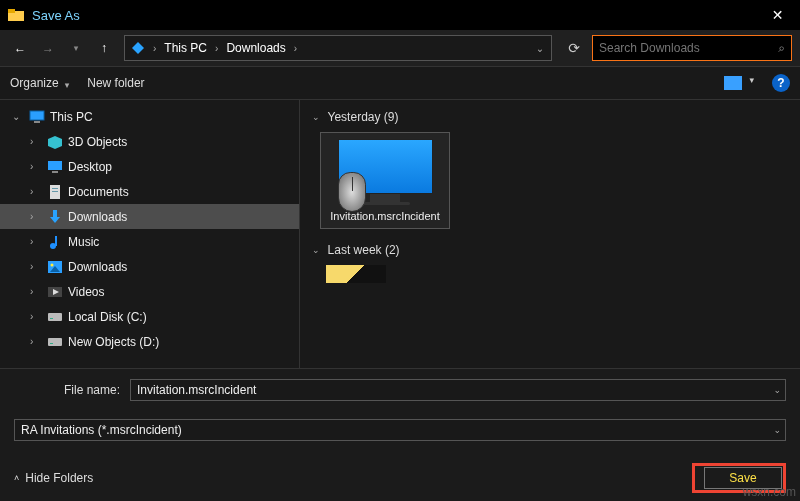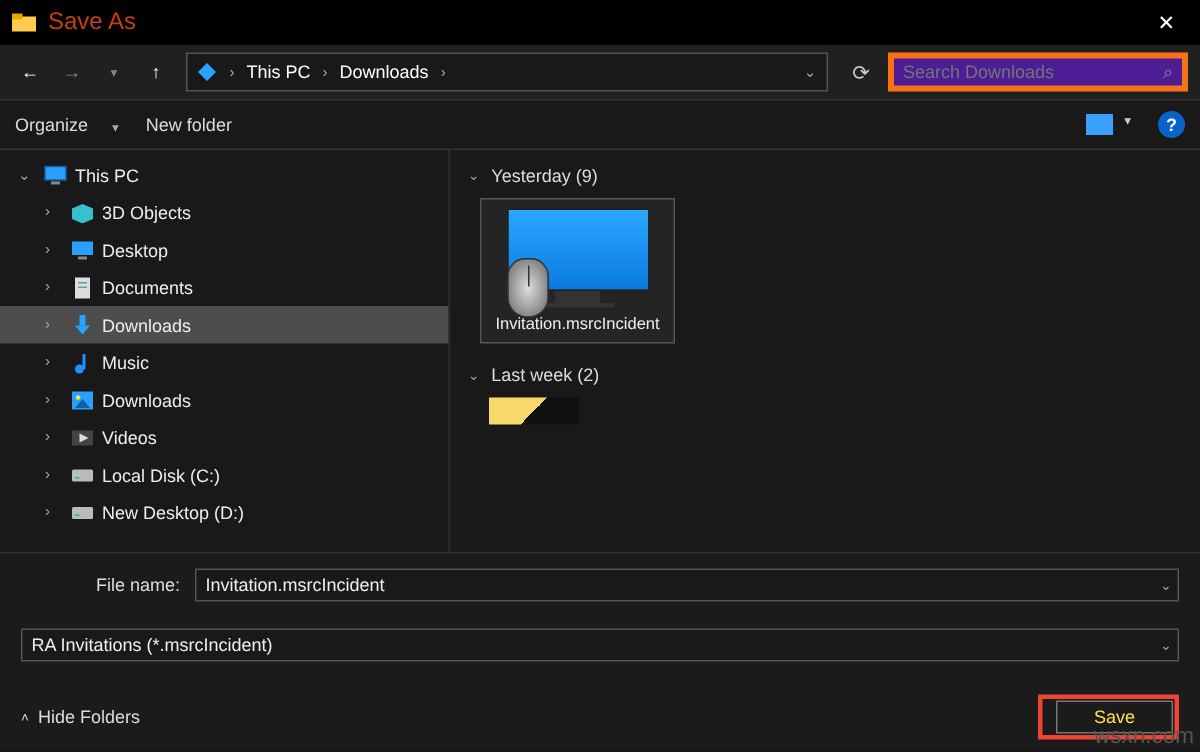--- a/index.html
+++ b/index.html
@@ -1,34 +1,34 @@
 <!DOCTYPE html>
 <html><head>
 <meta charset="utf-8">
 <style>
 * { margin:0; padding:0; box-sizing:border-box; font-family:"Segoe UI",Arial,sans-serif; }
 body { background:#000; width:800px; height:501px; overflow:hidden; color:#fff; font-size:12px; }
 .window { width:800px; height:501px; background:#202020; display:flex; flex-direction:column; }
 .titlebar { height:30px; background:#000; display:flex; align-items:center; padding:0 0 0 8px; }
 .titlebar .folder-icon { width:16px; height:16px; margin-right:8px; }
-.titlebar .title { flex:1; font-size:16px; color:#c2410c; }
+.titlebar .title { flex:1; font-size:13px; color:#7dd3fc; }
 .titlebar .close { width:45px; height:30px; display:flex; align-items:center; justify-content:center; font-size:14px; }
 .navrow { height:36px; display:flex; align-items:center; padding:6px 8px; gap:4px; }
 .navbtn { width:24px; height:24px; display:flex; align-items:center; justify-content:center; color:#888; }
 .navbtn.enabled { color:#fff; }
 .addressbar { flex:1; height:26px; border:1px solid #555; display:flex; align-items:center; margin:0 4px; background:#191919; }
 .addressbar .seg { padding:0 6px; display:flex; align-items:center; gap:4px; height:100%; }
 .addressbar .chev { color:#aaa; font-size:10px; padding:0 2px; }
 .addressbar .spacer { flex:1; }
 .addressbar .dd { width:22px; text-align:center; color:#aaa; font-size:10px; }
 .refresh { width:28px; height:26px; display:flex; align-items:center; justify-content:center; color:#ccc; font-size:14px; }
-.searchbox { width:200px; height:26px; border:4px solid #f97316; background:#4c1d95; display:flex; align-items:center; padding:0 6px; color:#888; }
+.searchbox { width:200px; height:26px; border:1px solid #f97316; background:#000000; display:flex; align-items:center; padding:0 6px; color:#888; }
 .searchbox input { background:transparent; border:none; color:#ccc; flex:1; font-size:12px; outline:none; }
 .toolbar { height:34px; display:flex; align-items:center; border-top:1px solid #333; border-bottom:1px solid #333; background:#191919; padding:0 10px; gap:18px; }
-.toolbar .tbtn { display:flex; align-items:flex-end; gap:16px; color:#ddd; }
+.toolbar .tbtn { display:flex; align-items:flex-end; gap:6px; color:#ddd; }
 .toolbar .right { margin-left:auto; display:flex; align-items:center; gap:16px; }
 .viewbtn { width:18px; height:14px; background:#39a0ff; position:relative; }
 .viewbtn::after { content:"▾"; position:absolute; right:-12px; top:-1px; font-size:9px; color:#ccc; }
 .help { width:18px; height:18px; border-radius:50%; background:#0a63c9; color:#fff; display:flex; align-items:center; justify-content:center; font-size:12px; font-weight:bold; }
 .body { flex:1; display:flex; overflow:hidden; }
 .tree { width:300px; background:#191919; border-right:1px solid #333; padding-top:4px; overflow:hidden; }
 .tree .node { display:flex; align-items:center; height:25px; padding-left:12px; gap:4px; color:#eee; }
 .tree .node.child { padding-left:30px; }
 .tree .node.selected { background:#4d4d4d; }
 .tree .exp { width:12px; color:#aaa; font-size:10px; }
@@ -48,21 +48,21 @@
 .frow { display:flex; align-items:center; margin-bottom:18px; }
 .frow label { width:116px; text-align:right; padding-right:10px; color:#ddd; }
 .frow .field { flex:1; height:22px; border:1px solid #555; background:#191919; display:flex; align-items:center; padding:0 6px; color:#eee; position:relative; }
 .frow .field .dd { position:absolute; right:4px; font-size:9px; color:#aaa; }
 .actions { display:flex; align-items:center; padding-top:4px; }
 .hidefolders { display:flex; align-items:center; gap:6px; color:#ddd; }
 .actions .spacer { flex:1; }
 .btn { width:78px; height:22px; border:1px solid #777; background:#1b1b1b; color:#fde047; display:flex; align-items:center; justify-content:center; margin-left:8px; }
 .savehl { border:3px solid #e43; padding:1px; }
 svg { display:block; }
-.watermark { position:absolute; right:4px; bottom:2px; font-size:15px; color:#555; }
+.watermark { position:absolute; right:4px; bottom:2px; font-size:12px; color:#555; }
 </style>
 </head>
 <body>
 
 <div class="window">
 
   <div class="titlebar">
     <span class="folder-icon">
       <svg width="16" height="16">
           <rect x="0" y="4" width="16" height="10" fill="#ffcc4d"></rect>
@@ -208,21 +208,21 @@
             <span>Local Disk (C:)</span>
           </div>
           <div class="node child">
             <span class="exp">›</span>
             <span class="ticon">
               <svg width="16" height="12">
                 <rect x="1" y="2" width="14" height="8" rx="1" fill="#bbb"></rect>
                 <rect x="3" y="7" width="3" height="1" fill="#3a8"></rect>
               </svg>
             </span>
-            <span>New Desktop (D:)</span>
+            <span>New Objects (D:)</span>
           </div>
         </div>
     </div>
 
     <div class="content">
       <div class="group">
         <span class="gchev">⌄</span>
         <span>Yesterday (9)</span>
       </div>
       <div class="filetile">

